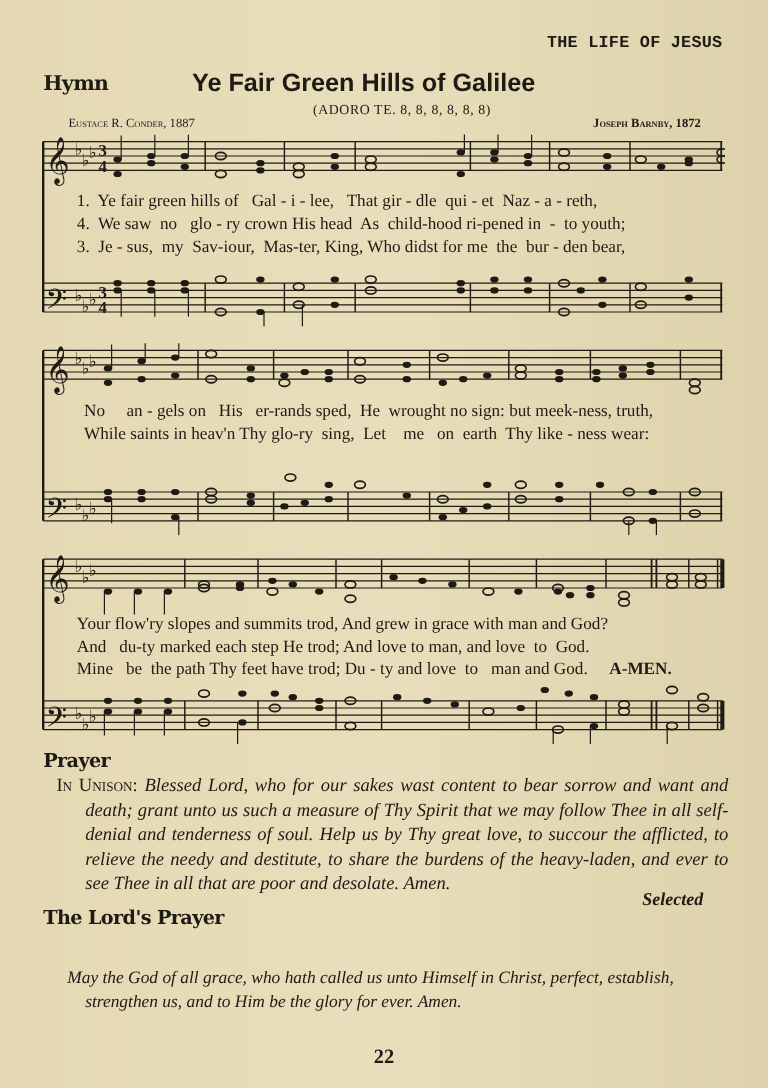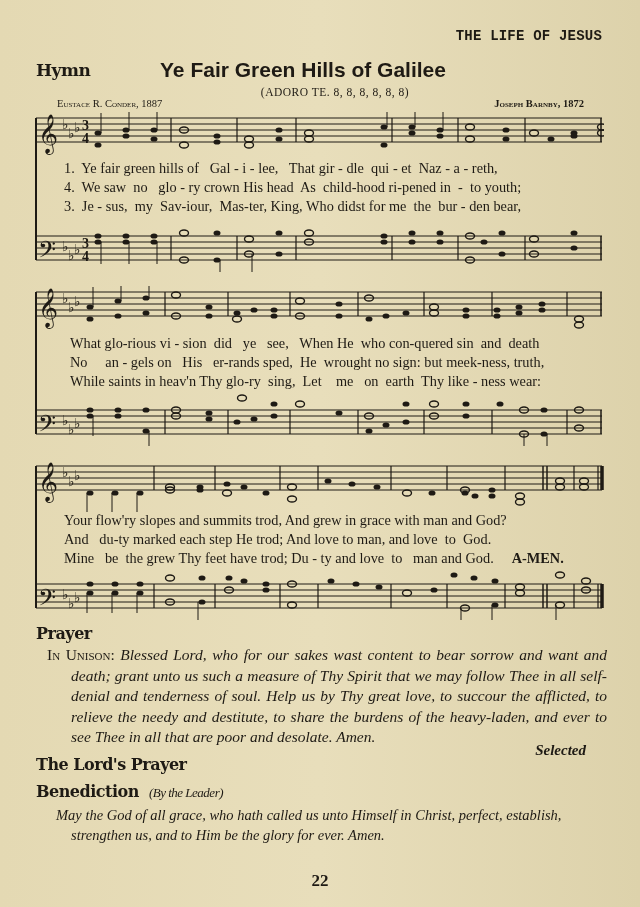--- a/index.html
+++ b/index.html
@@ -304,21 +304,20 @@
         <line x1="59" y1="21" x2="59" y2="1"></line>
           <line x1="87" y1="15" x2="87" y2="-3"></line>
           <line x1="115" y1="12" x2="115" y2="-6"></line>
         <line x1="59" y1="130" x2="59" y2="150"></line>
           <line x1="115" y1="145" x2="115" y2="160"></line>
         <line x1="490" y1="148" x2="490" y2="160"></line>
           <line x1="513" y1="148" x2="513" y2="160"></line>
       </g>
     </svg>
     <div class="lyrics" style="top:48px;left:36px;">
-      <span class="lyric-line">What glo-rious vi - sion  did   ye   see,   When He  who con-quered sin  and  death</span>
       <span class="lyric-line">No     an - gels on   His   er-rands sped,  He  wrought no sign: but meek-ness, truth,</span>
       <span class="lyric-line">While saints in heav'n Thy glo-ry  sing,  Let    me   on  earth  Thy like - ness wear:</span>
     </div>
   </div>
 
   <div class="system" style="top:460px;height:160px;">
     <svg width="570" height="160">
       <g stroke="#1e1a14" stroke-width="1">
         <line x1="2" y1="6" x2="568" y2="6"></line>
           <line x1="2" y1="12" x2="568" y2="12"></line>
@@ -445,33 +444,30 @@
           <line x1="103" y1="133" x2="103" y2="153"></line>
         <line x1="164" y1="142" x2="164" y2="160"></line>
           <line x1="427" y1="148" x2="427" y2="160"></line>
           <line x1="458" y1="145" x2="458" y2="160"></line>
           <line x1="522" y1="145" x2="522" y2="160"></line>
       </g>
     </svg>
     <div class="lyrics" style="top:51px;left:30px;">
       <span class="lyric-line">Your flow'ry slopes and summits trod, And grew in grace with man and God?</span>
       <span class="lyric-line">And   du-ty marked each step He trod; And love to man, and love  to  God.</span>
-      <span class="lyric-line"><span>Mine   be  the grew Thy feet have trod; Du - ty and love  to   man and God.</span><span style="display:inline-block;width:18px"></span><b style="font-variant:small-caps">A-MEN.</b></span>
+      <span class="lyric-line"><span>Mine   be  the path Thy feet have trod; Du - ty and love  to   man and God.</span><span style="display:inline-block;width:18px"></span><b style="font-variant:small-caps">A-MEN.</b></span>
     </div>
   </div>
 
   <div class="abs section-head blackletter" style="top:624px;">Prayer</div>
   <div class="prayer-text" style="top:645px;">
     <p><span class="lead">In Unison:</span> <span>Blessed Lord, who for our sakes wast content to bear sorrow and want and death; grant unto us such a measure of Thy Spirit that we may follow Thee in all self-denial and tenderness of soul.  Help us by Thy great love, to succour the afflicted, to relieve the needy and destitute, to share the burdens of the heavy-laden, and ever to see Thee in all that are poor and desolate.   Amen.</span></p>
   </div>
   <div class="abs selected">Selected</div>
 
   <div class="abs section-head blackletter" style="top:755px;">The Lord's Prayer</div>
 
-  <div class="abs section-head blackletter" style="top:782px;">
-    <span>Benediction</span>&nbsp;&nbsp;<span class="bene-paren">(By the Leader)</span>
-  </div>
   <div class="benediction-text" style="top:806px;">
     <p>May the God of all grace, who hath called us unto Himself in Christ, perfect, establish, strengthen us, and to Him be the glory for ever.   Amen.</p>
   </div>
 
   <div class="abs page-number">22</div>
 </div>
 
 </body></html>

